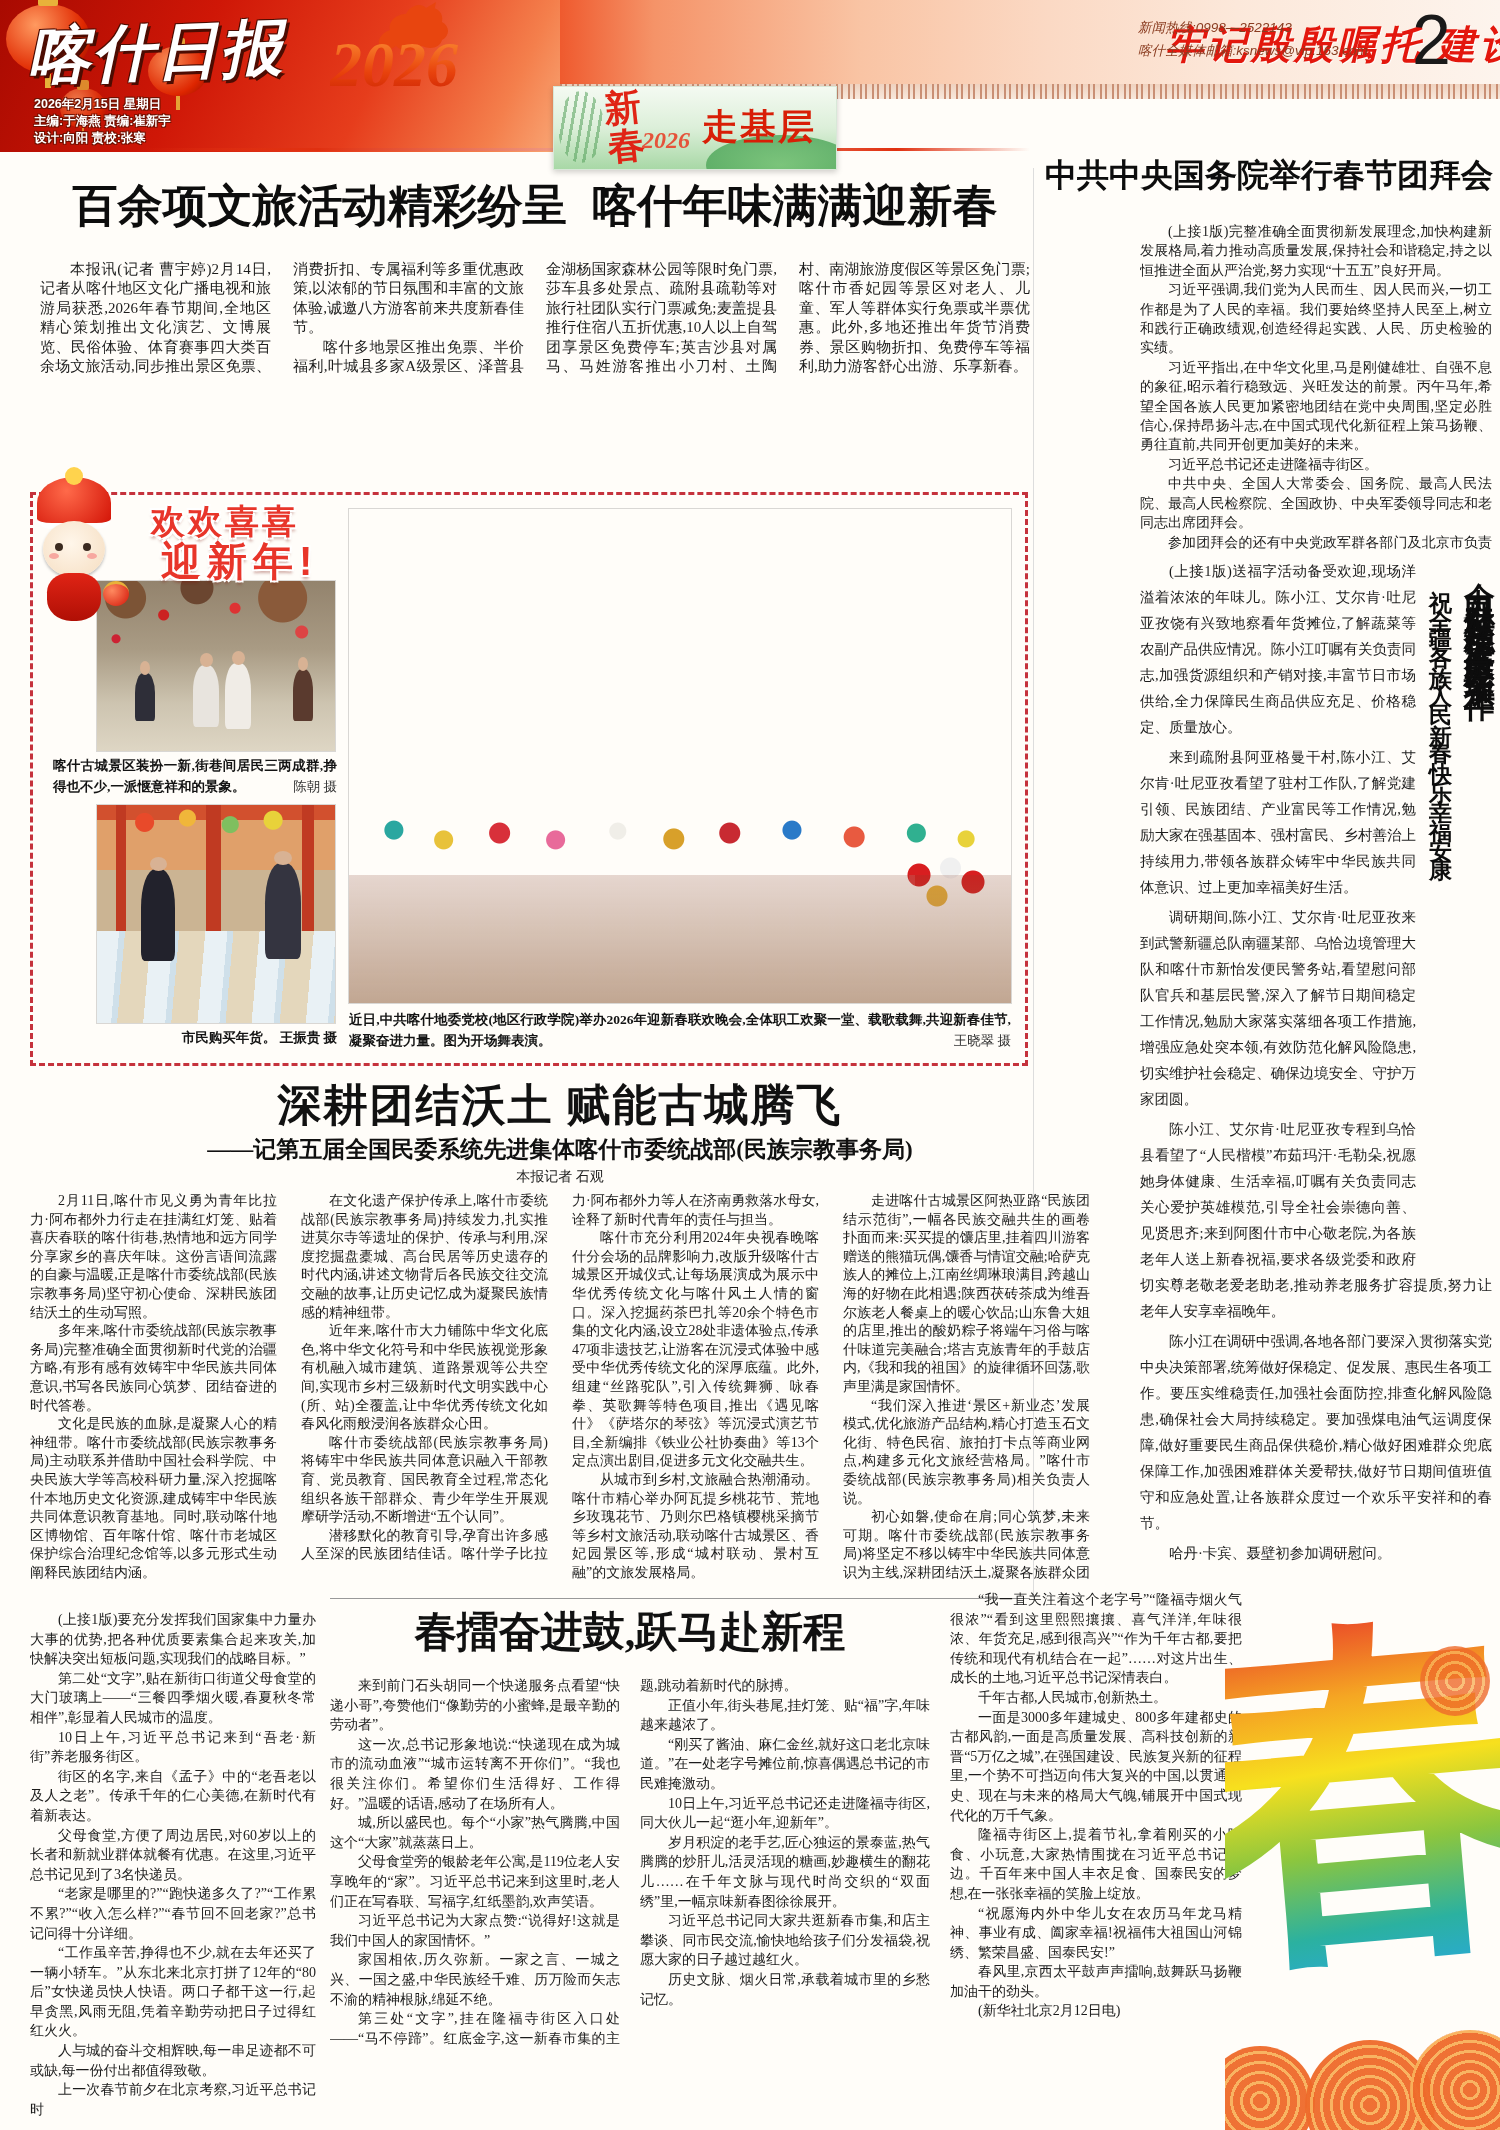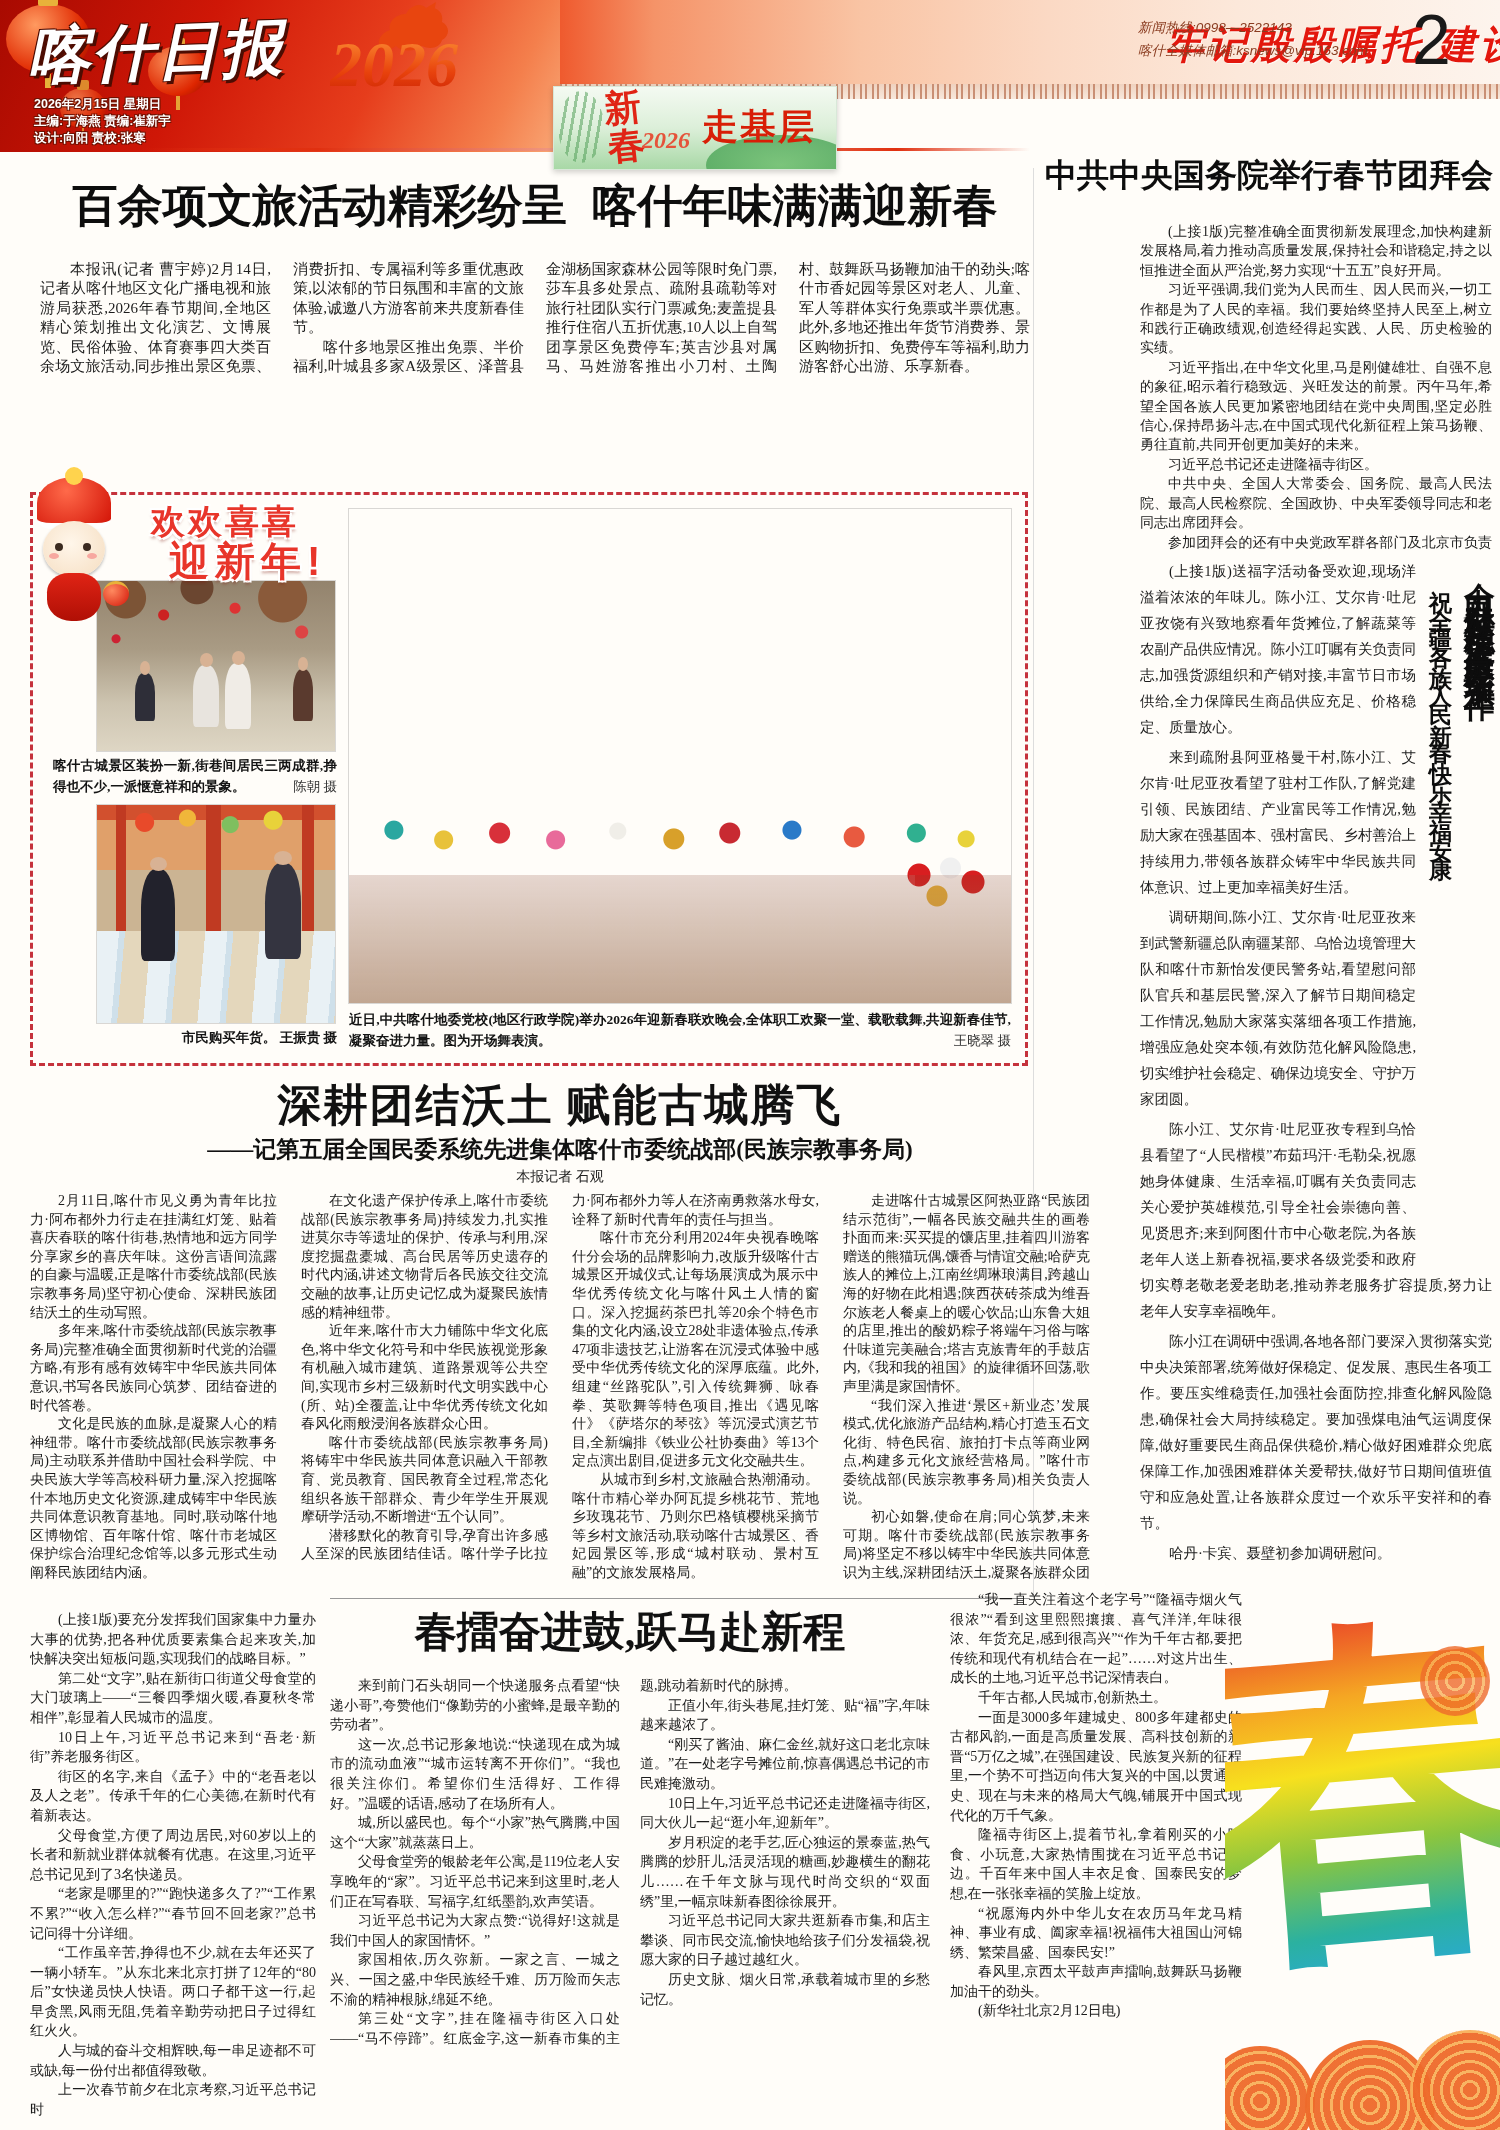--- a/index.html
+++ b/index.html
@@ -57,21 +57,21 @@
     font-family:"Liberation Sans","DejaVu Sans",sans-serif;font-size:45px;font-weight:900;color:#0d0d0d;letter-spacing:0px;white-space:pre;}
   .top-body{position:absolute;left:40px;top:260px;width:990px;height:212px;overflow:hidden;
     column-count:4;column-gap:22px;font-size:15px;line-height:19.4px;text-align:justify;color:#1c1c1c;}
   .top-body p,.mid-body p,.rail-body p,.b-col p{margin:0;text-indent:2em;}
 
   
   .photo-box{position:absolute;left:30px;top:492px;width:992px;height:568px;border:3px dashed #c5323c;background:#fffdf9;}
   .greet{position:absolute;left:118px;top:6px;z-index:3;font-family:"Liberation Sans",sans-serif;
     font-weight:900;color:#e8352a;line-height:40px;font-size:34px;letter-spacing:3px;
     text-shadow:-2px -2px 0 #fff,2px -2px 0 #fff,-2px 2px 0 #fff,2px 2px 0 #fff,0 4px 3px rgba(120,20,10,.35);}
-  .greet .g2{font-size:40px;margin-left:18px;letter-spacing:6px;}
+  .greet .g2{font-size:40px;margin-left:10px;letter-spacing:6px;}
   .mascot{position:absolute;left:-14px;top:-18px;width:120px;height:160px;z-index:4;}
   .m-hat{position:absolute;left:18px;top:0;width:74px;height:46px;border-radius:50% 50% 20% 20%;
     background:radial-gradient(circle at 40% 30%,#ff6a4a,#d31407);border-bottom:6px solid #fff;}
   .m-hat:before{content:"";position:absolute;left:28px;top:-10px;width:18px;height:18px;border-radius:50%;background:#ffd34d;}
   .m-face{position:absolute;left:24px;top:44px;width:62px;height:56px;border-radius:50%;
     background:radial-gradient(circle at 45% 40%,#fff6ea,#f5ddc0);box-shadow:0 2px 3px rgba(0,0,0,.25);}
   .m-face:before{content:"";position:absolute;left:12px;top:22px;width:8px;height:8px;border-radius:50%;background:#3a2a20;box-shadow:28px 0 0 #3a2a20;}
   .m-face:after{content:"";position:absolute;left:6px;top:32px;width:10px;height:6px;border-radius:50%;background:#f7a8a0;box-shadow:38px 0 0 #f7a8a0;}
   .m-body{position:absolute;left:28px;top:96px;width:54px;height:48px;border-radius:40% 40% 45% 45%;
     background:linear-gradient(180deg,#e02415,#b00f05);}
@@ -225,21 +225,21 @@
   <div class="badge">
     <span class="b-leaf"></span>
     <span class="b-xc">新春</span>
     <span class="b-year">2026</span>
     <span class="b-zjc">走基层</span>
   </div>
 
   <h1 class="top-headline">百余项文旅活动精彩纷呈  喀什年味满满迎新春</h1>
   <div class="top-body">
     <p>本报讯(记者 曹宇婷)2月14日,记者从喀什地区文化广播电视和旅游局获悉,2026年春节期间,全地区精心策划推出文化演艺、文博展览、民俗体验、体育赛事四大类百余场文旅活动,同步推出景区免票、消费折扣、专属福利等多重优惠政策,以浓郁的节日氛围和丰富的文旅体验,诚邀八方游客前来共度新春佳节。</p>
-    <p>喀什多地景区推出免票、半价福利,叶城县多家A级景区、泽普县金湖杨国家森林公园等限时免门票,莎车县多处景点、疏附县疏勒等对旅行社团队实行门票减免;麦盖提县推行住宿八五折优惠,10人以上自驾团享景区免费停车;英吉沙县对属马、马姓游客推出小刀村、土陶村、鼓舞跃马扬鞭加油干的劲头;喀什市香妃园等景区对老人、儿童、军人等群体实行免票或半票优惠。此外,多地还推出年货节消费券、景区购物折扣、免费停车等福利,助力游客舒心出游、乐享新春。</p>
+    <p>喀什多地景区推出免票、半价福利,叶城县多家A级景区、泽普县金湖杨国家森林公园等限时免门票,莎车县多处景点、疏附县疏勒等对旅行社团队实行门票减免;麦盖提县推行住宿八五折优惠,10人以上自驾团享景区免费停车;英吉沙县对属马、马姓游客推出小刀村、土陶村、南湖旅游度假区等景区免门票;喀什市香妃园等景区对老人、儿童、军人等群体实行免票或半票优惠。此外,多地还推出年货节消费券、景区购物折扣、免费停车等福利,助力游客舒心出游、乐享新春。</p>
 
   </div>
 
   <section class="photo-box">
     <div class="mascot">
       <div class="m-hat"></div>
       <div class="m-face"></div>
       <div class="m-body"></div>
       <div class="m-lantern"></div>
     </div>

